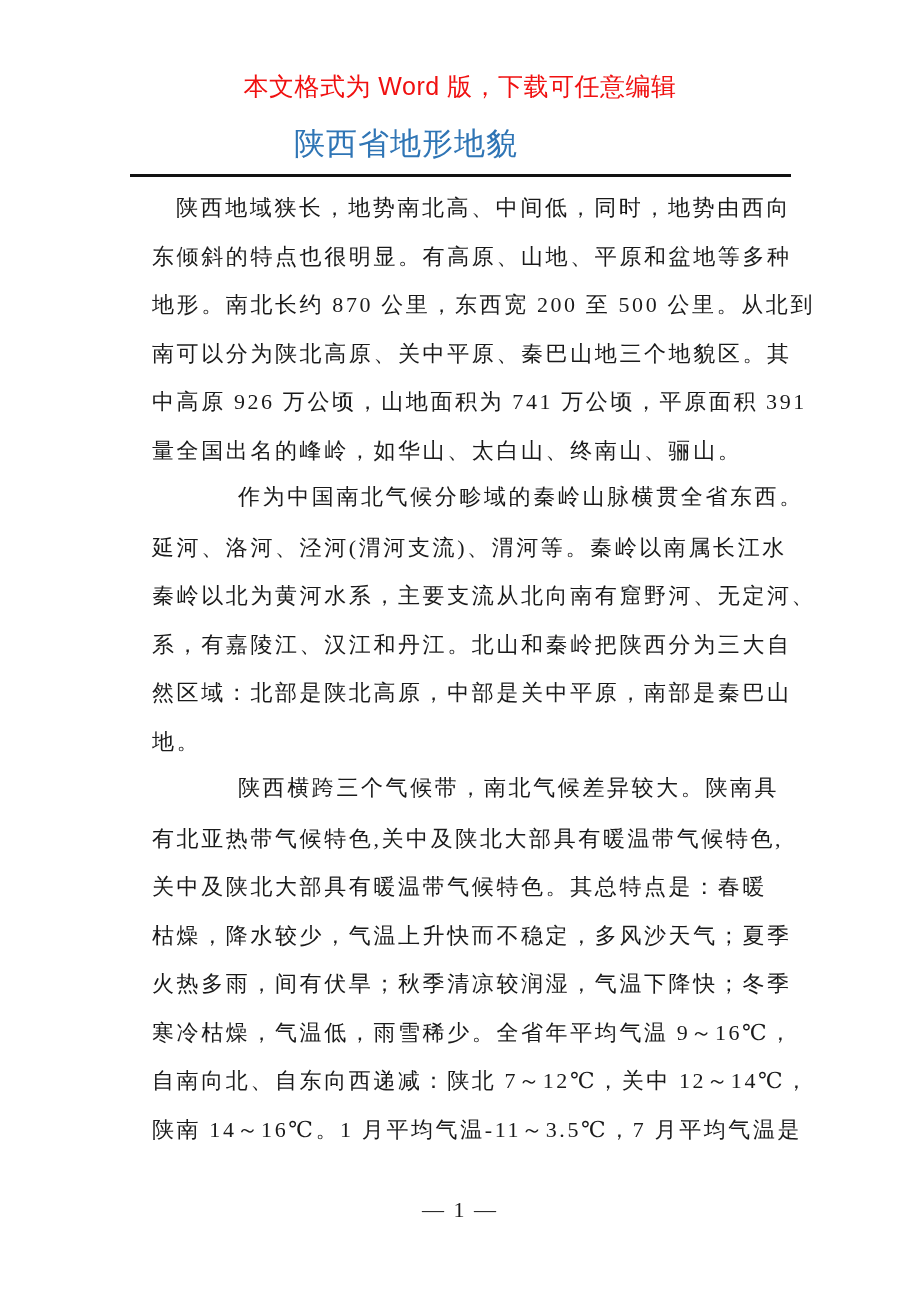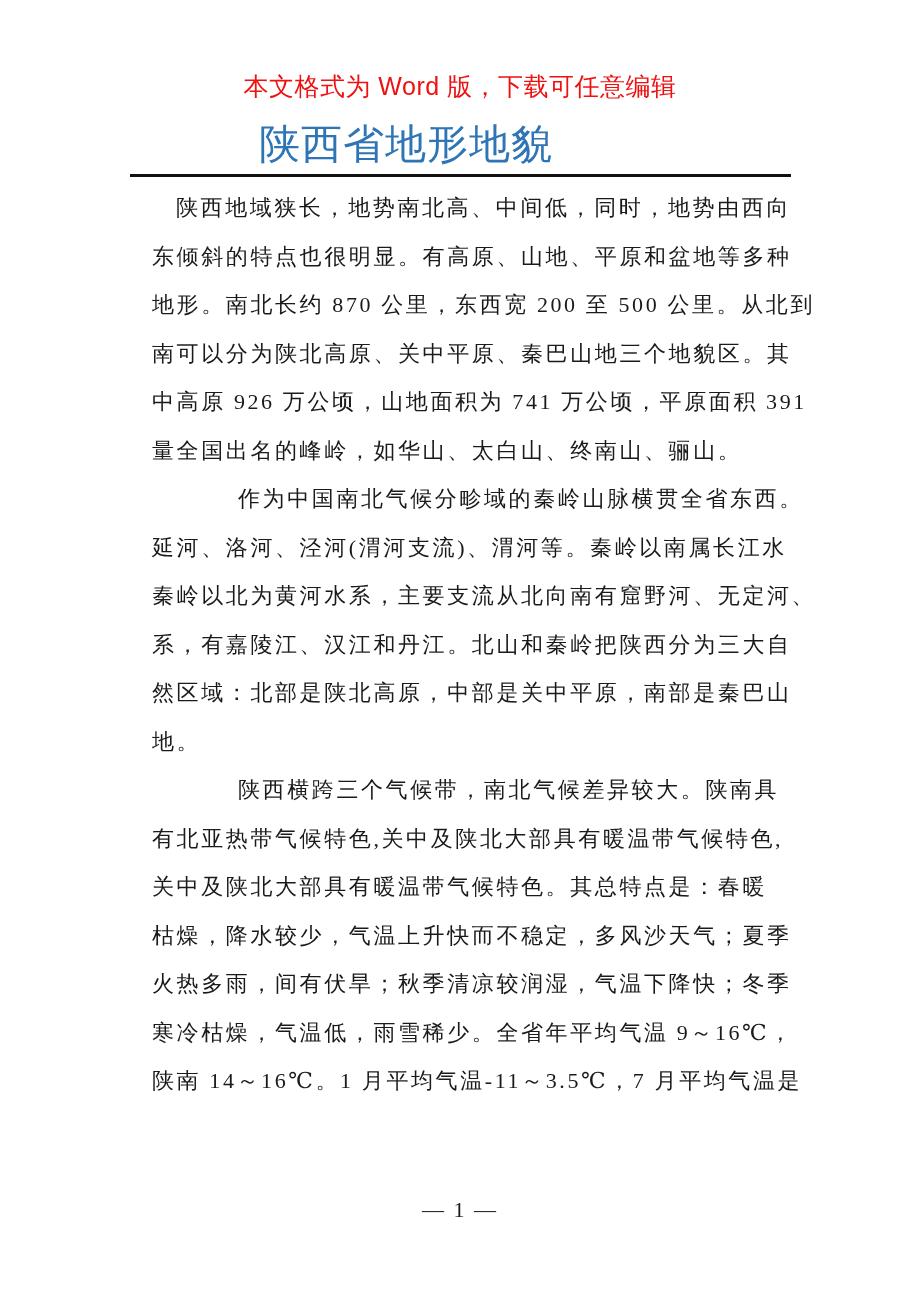--- a/index.html
+++ b/index.html
@@ -28,21 +28,21 @@
       color: #f01010;
       letter-spacing: 0.5px;
     }
     .title {
       position: absolute;
       left: 0;
       top: 122px;
       width: 812px;
       text-align: center;
       font-family: "Liberation Sans", "DejaVu Sans", sans-serif;
-      font-size: 41px;
+      font-size: 31px;
       line-height: 44px;
       color: #2f75b5;
       letter-spacing: 1px;
     }
     .rule {
       position: absolute;
       left: 130px;
       top: 174px;
       width: 661px;
       height: 3px;
@@ -57,21 +57,21 @@
     .line {
       height: 48.5px;
       line-height: 48.5px;
       font-size: 22px;
       white-space: nowrap;
       letter-spacing: 2.6px;
       color: #1a1a1a;
       margin-left: 10px;
     }
     .line.indent-sm { padding-left: 24px; }
-    .line.indent-lg { padding-left: 86px; }
+    .line.indent-lg { padding-left: 86px; font-family: Liberation Mono, monospace; }
     .page-number {
       position: absolute;
       left: 0;
       top: 1195px;
       width: 920px;
       text-align: center;
       font-size: 22px;
       line-height: 30px;
       color: #1a1a1a;
       letter-spacing: 2px;
@@ -101,17 +101,18 @@
     <div class="line">然区域：北部是陕北高原，中部是关中平原，南部是秦巴山</div>
     <div class="line">地。</div>
   </div>
   <div>
     <div class="line indent-lg">陕西横跨三个气候带，南北气候差异较大。陕南具</div>
     <div class="line">有北亚热带气候特色,关中及陕北大部具有暖温带气候特色,</div>
     <div class="line">关中及陕北大部具有暖温带气候特色。其总特点是：春暖</div>
     <div class="line">枯燥，降水较少，气温上升快而不稳定，多风沙天气；夏季</div>
     <div class="line">火热多雨，间有伏旱；秋季清凉较润湿，气温下降快；冬季</div>
     <div class="line">寒冷枯燥，气温低，雨雪稀少。全省年平均气温 9～16℃，</div>
+    <div class="line">自南向北、自东向西递减：陕北 7～12℃，关中 12～14℃，</div>
     <div class="line">陕南 14～16℃。1 月平均气温-11～3.5℃，7 月平均气温是</div>
   </div>
 </div>
 
 <div class="page-number">— 1 —</div>
 
 </body></html>

